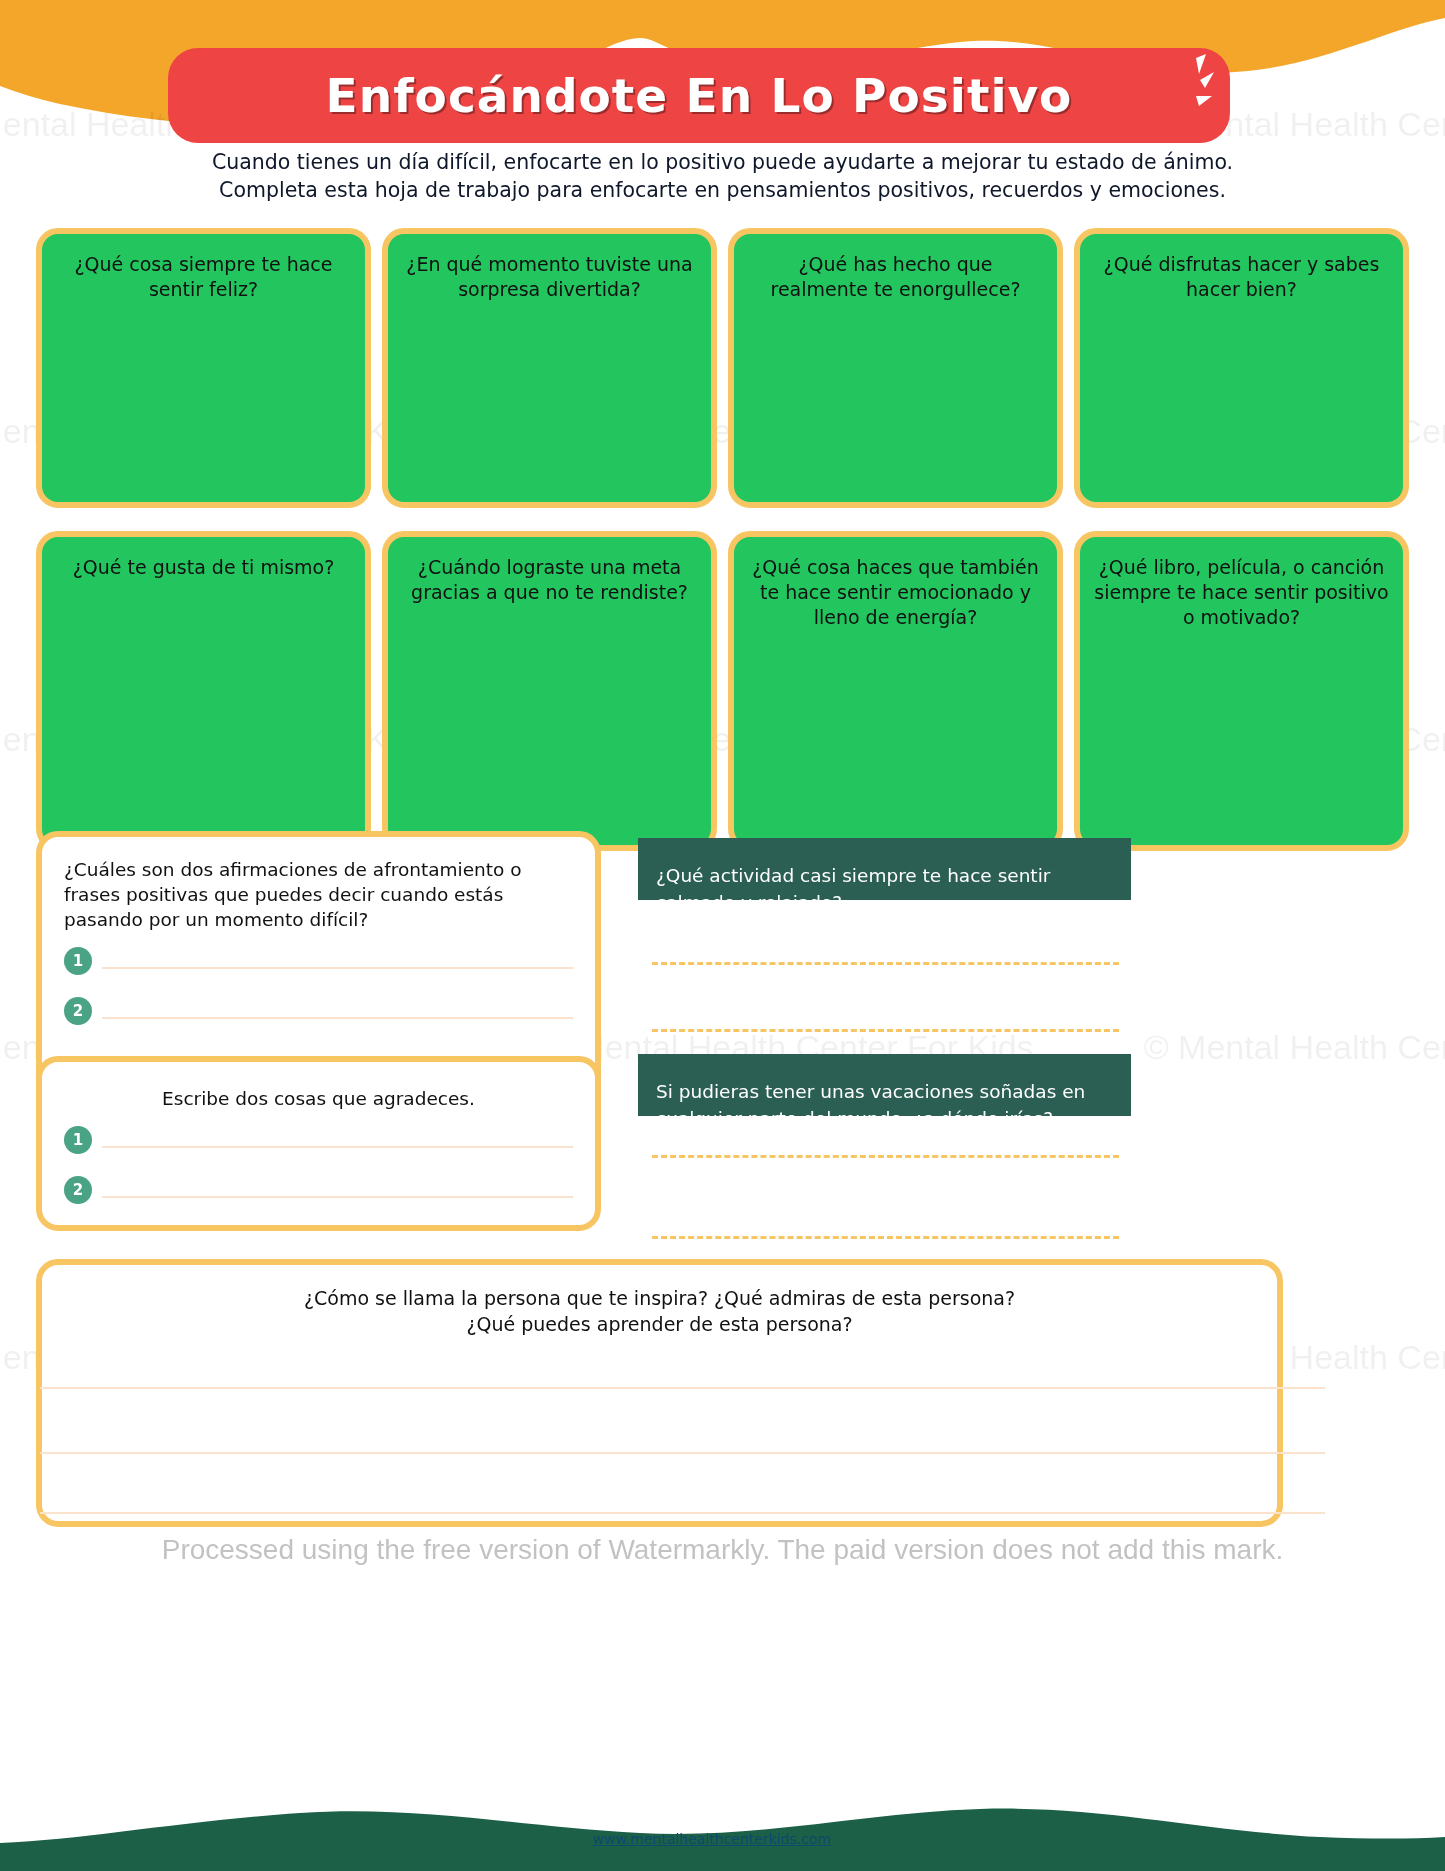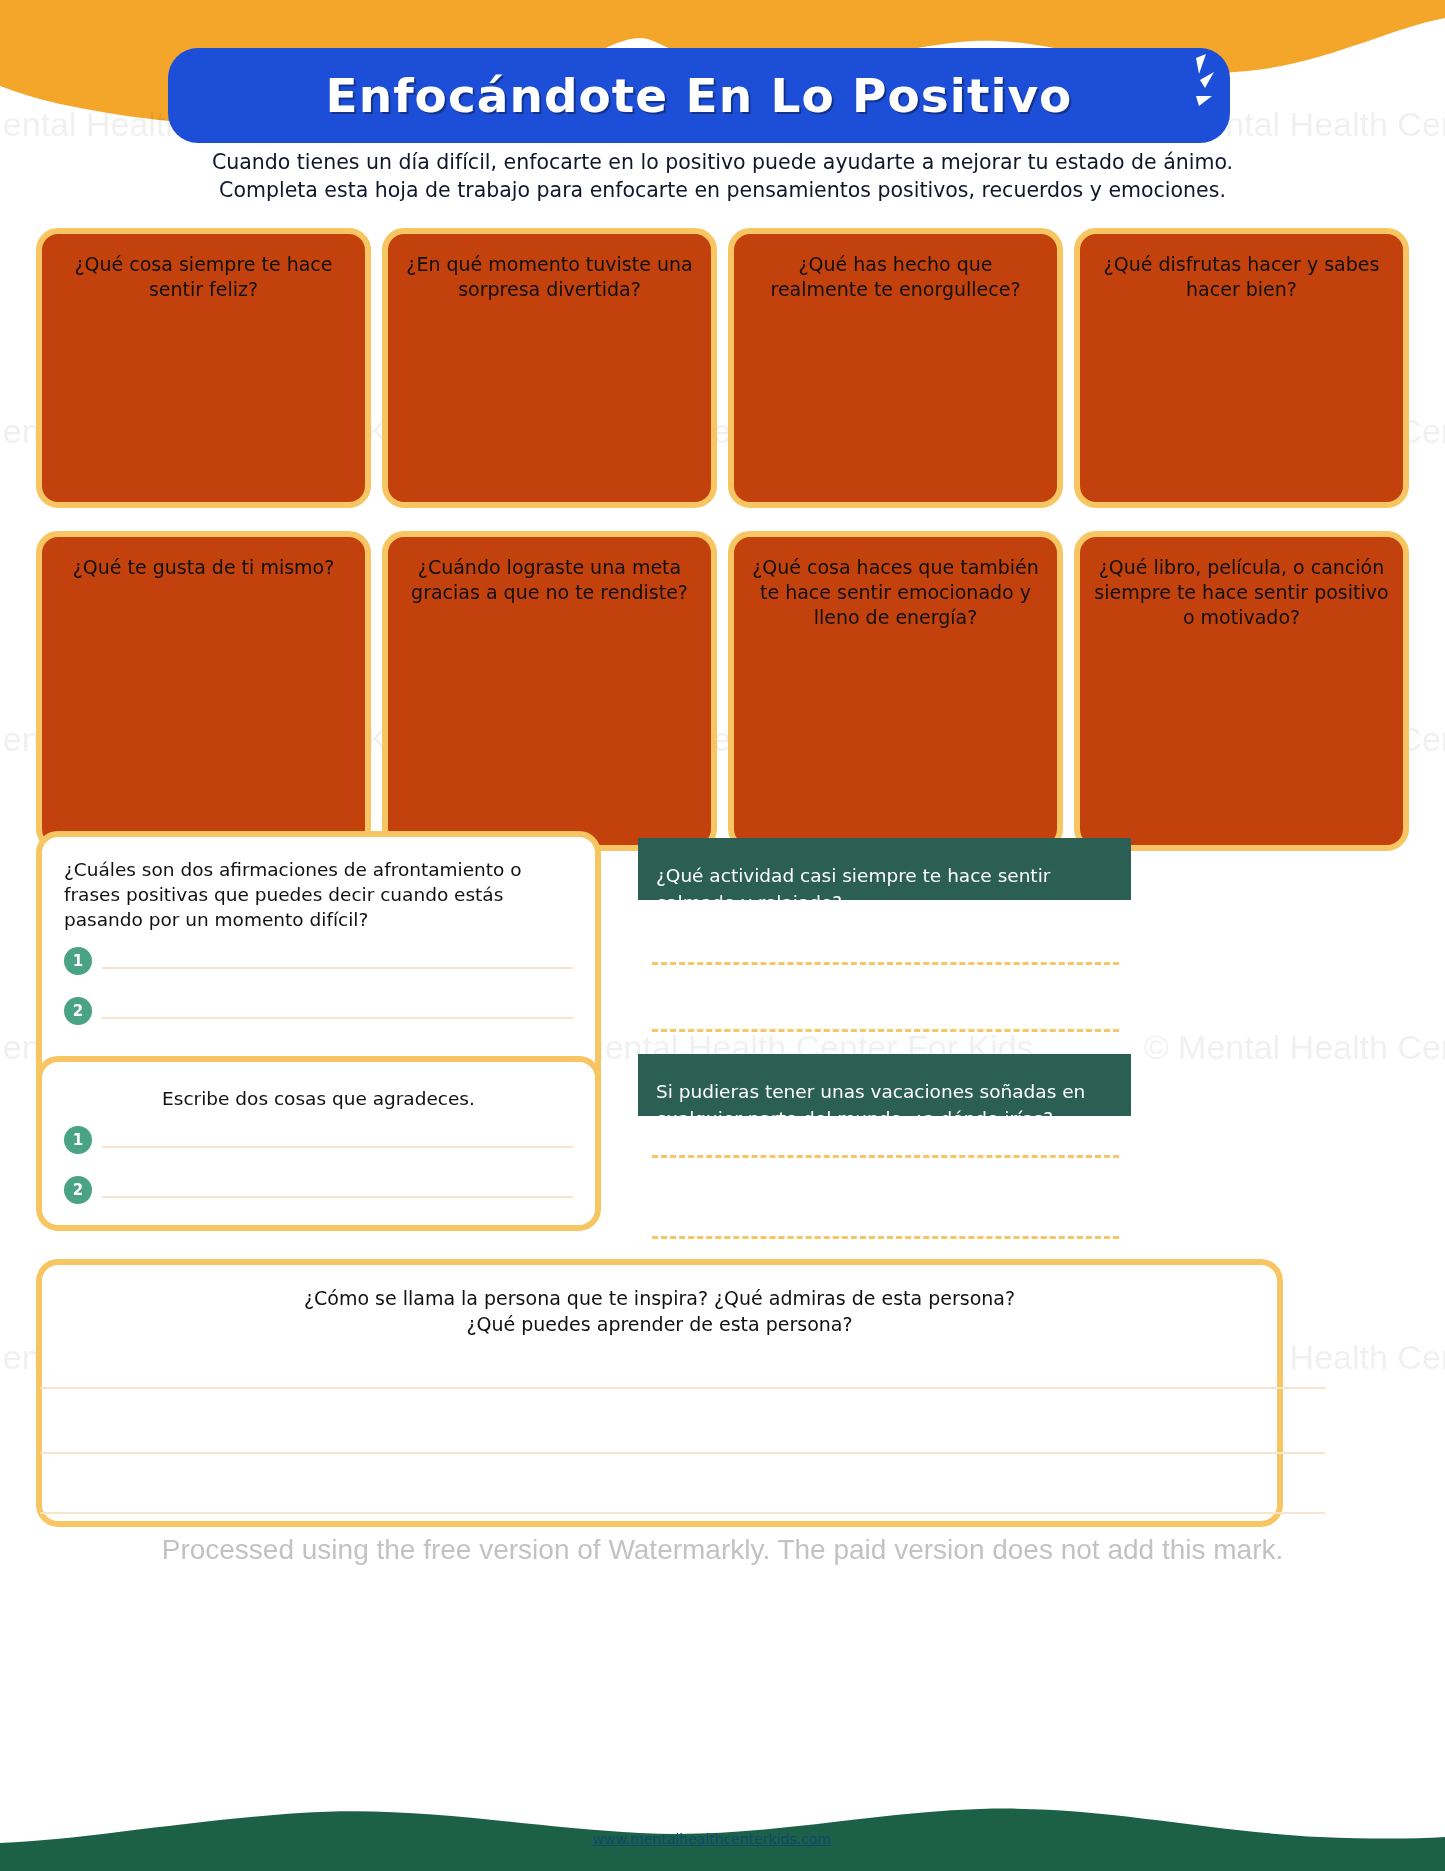--- a/index.html
+++ b/index.html
@@ -35,21 +35,21 @@
     z-index: 1;
   }
 
   
   .title-bar {
     position: absolute;
     top: 48px;
     left: 168px;
     width: 1062px;
     height: 95px;
-    background: #1d4ed8;
+    background: #ef4444;
     border-radius: 30px;
     z-index: 3;
     display: flex;
     align-items: center;
     justify-content: center;
   }
   .title-text {
     color: #ffffff;
     font-family: "DejaVu Sans", sans-serif;
     font-size: 47px;
@@ -89,21 +89,21 @@
     left: 36px;
     width: 1373px;
   }
   .row1 { top: 228px; height: 280px; }
   .row2 { top: 531px; height: 320px; }
 
   .qbox {
     flex: 1 1 0;
     border: 6px solid #f7c662;
     border-radius: 22px;
-    background: #c2410c;
+    background: #22c55e;
     padding: 18px 14px 0 14px;
     text-align: center;
   }
   .qbox .qtext {
     font-size: 19px;
     line-height: 25px;
     color: #111111;
   }
 
   

